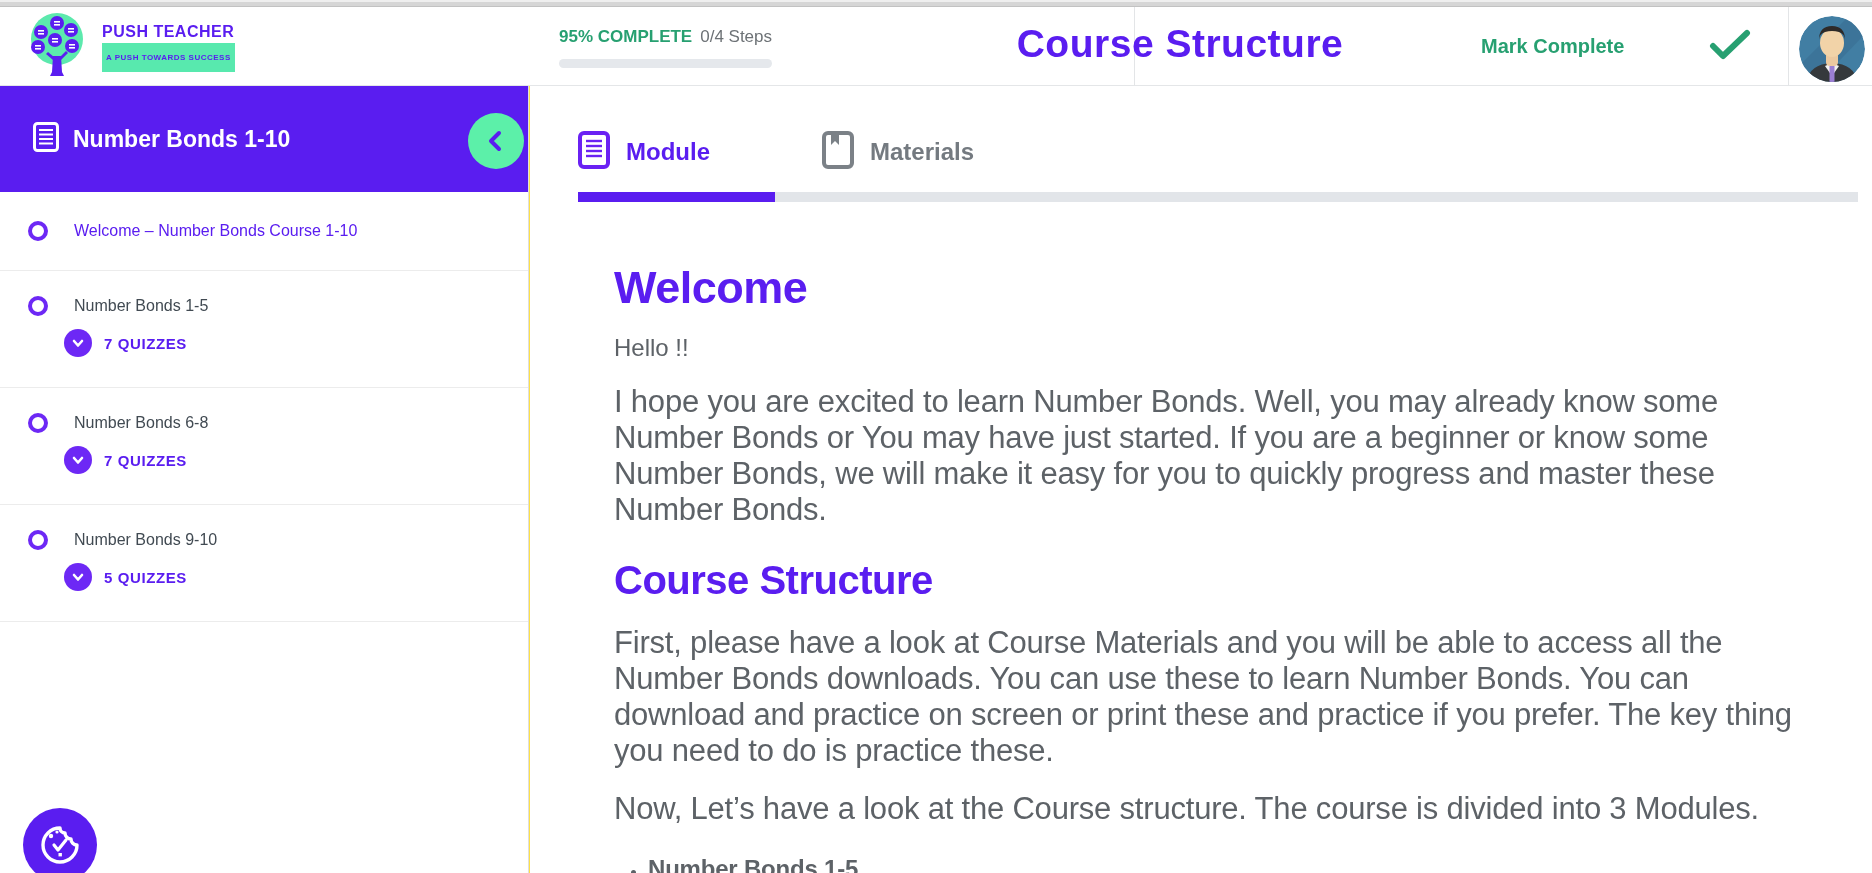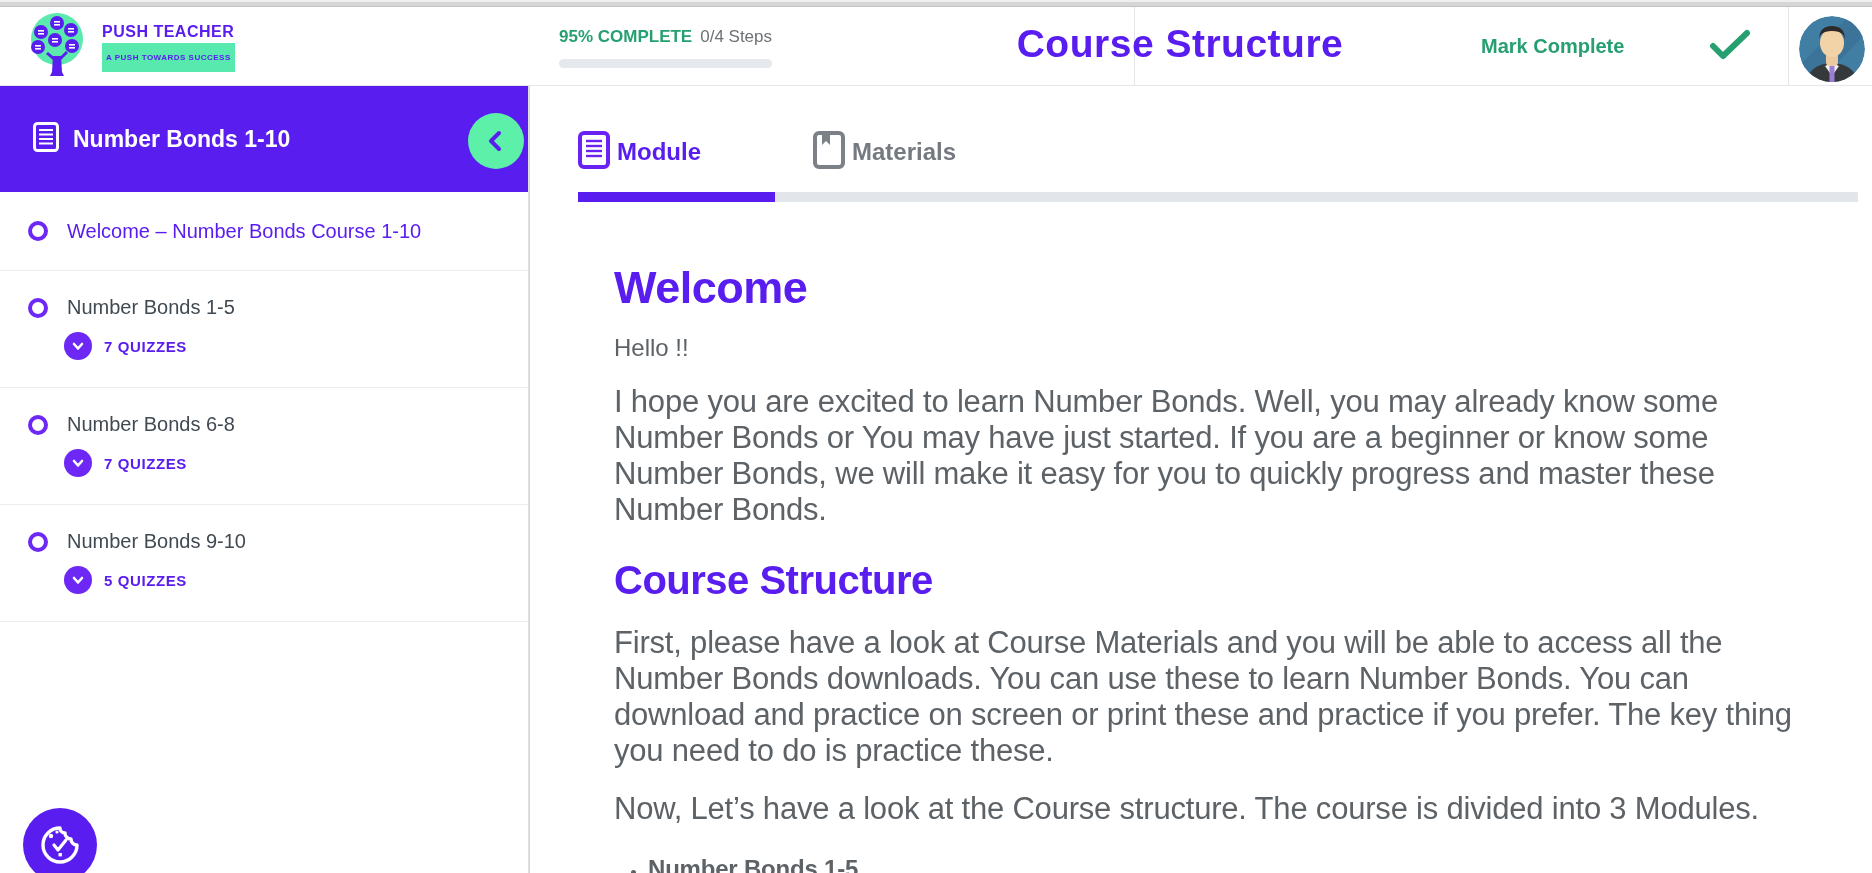--- a/index.html
+++ b/index.html
@@ -45,33 +45,33 @@
   .sidebar-header { position:relative; height:106px; background:#5a1df0; display:flex; align-items:center; padding-left:33px; }
   .sidebar-header-title { color:#fff; font-weight:700; font-size:23px; margin-left:14px; }
   .collapse-btn { position:absolute; left:468px; top:27px; width:56px; height:56px; border-radius:50%;
                   background:#5cf0a9; border:none; cursor:pointer; display:flex; align-items:center; justify-content:center; }
 
   .lesson-item { position:relative; border-bottom:1px solid #ececec; cursor:pointer; }
   .lesson-item.single { height:79px; display:flex; align-items:center; }
   .lesson-item.with-quiz { height:117px; padding-top:25px; }
   .lesson-row { display:flex; align-items:center; }
   .lesson-circle { width:20px; height:20px; border:4px solid #6d28f5; border-radius:50%; margin-left:28px; flex:0 0 auto; }
-  .lesson-label { margin-left:19px; font-size:20px; color:#414a52; }
+  .lesson-label { margin-left:26px; font-size:16px; color:#414a52; }
   .lesson-item.active .lesson-label { color:#5a1df0; font-weight:500; }
   .quiz-row { display:flex; align-items:center; margin-top:13px; margin-left:64px; }
   .quiz-badge { width:28px; height:28px; border-radius:50%; background:#6d28f5; display:flex; align-items:center; justify-content:center; }
   .quiz-count { margin-left:12px; color:#5a1df0; font-weight:700; font-size:15px; letter-spacing:0.6px; }
 
   .fab { position:absolute; left:23px; top:722px; width:74px; height:74px; border-radius:50%;
          background:#5a1df0; border:none; cursor:pointer; display:flex; align-items:center; justify-content:center; }
 
   
   .main { position:absolute; left:530px; top:86px; width:1342px; height:787px; background:#fff; overflow:hidden; }
   .tabs { display:flex; align-items:center; margin:45px 0 0 48px; gap:112px; }
-  .tab { display:flex; align-items:center; gap:7px; background:none; border:none; cursor:pointer; }
+  .tab { display:flex; align-items:center; gap:16px; background:none; border:none; cursor:pointer; }
   .tab-label { font-size:24px; font-weight:700; color:#747a80; font-family:"Liberation Sans",sans-serif; }
   .tab.active .tab-label { color:#5a1df0; }
   .tab-bar { position:relative; margin:20px 14px 0 48px; height:10px; background:#e2e5e9; }
   .tab-bar-active { position:absolute; left:0; top:0; width:197px; height:10px; background:#5a1df0; }
 
   .content { margin:60px 0 0 84px; width:1190px; color:#5d6267; }
   .content h1 { color:#5a1df0; font-size:45px; font-weight:600; letter-spacing:-0.5px; }
   .content h2 { color:#5a1df0; font-size:40px; font-weight:600; letter-spacing:-0.5px; margin-top:30px; }
   .content .hello { margin-top:20px; font-size:24px; }
   .content p.body-p { margin-top:22px; font-size:31px; line-height:36px; letter-spacing:-0.2px; }

